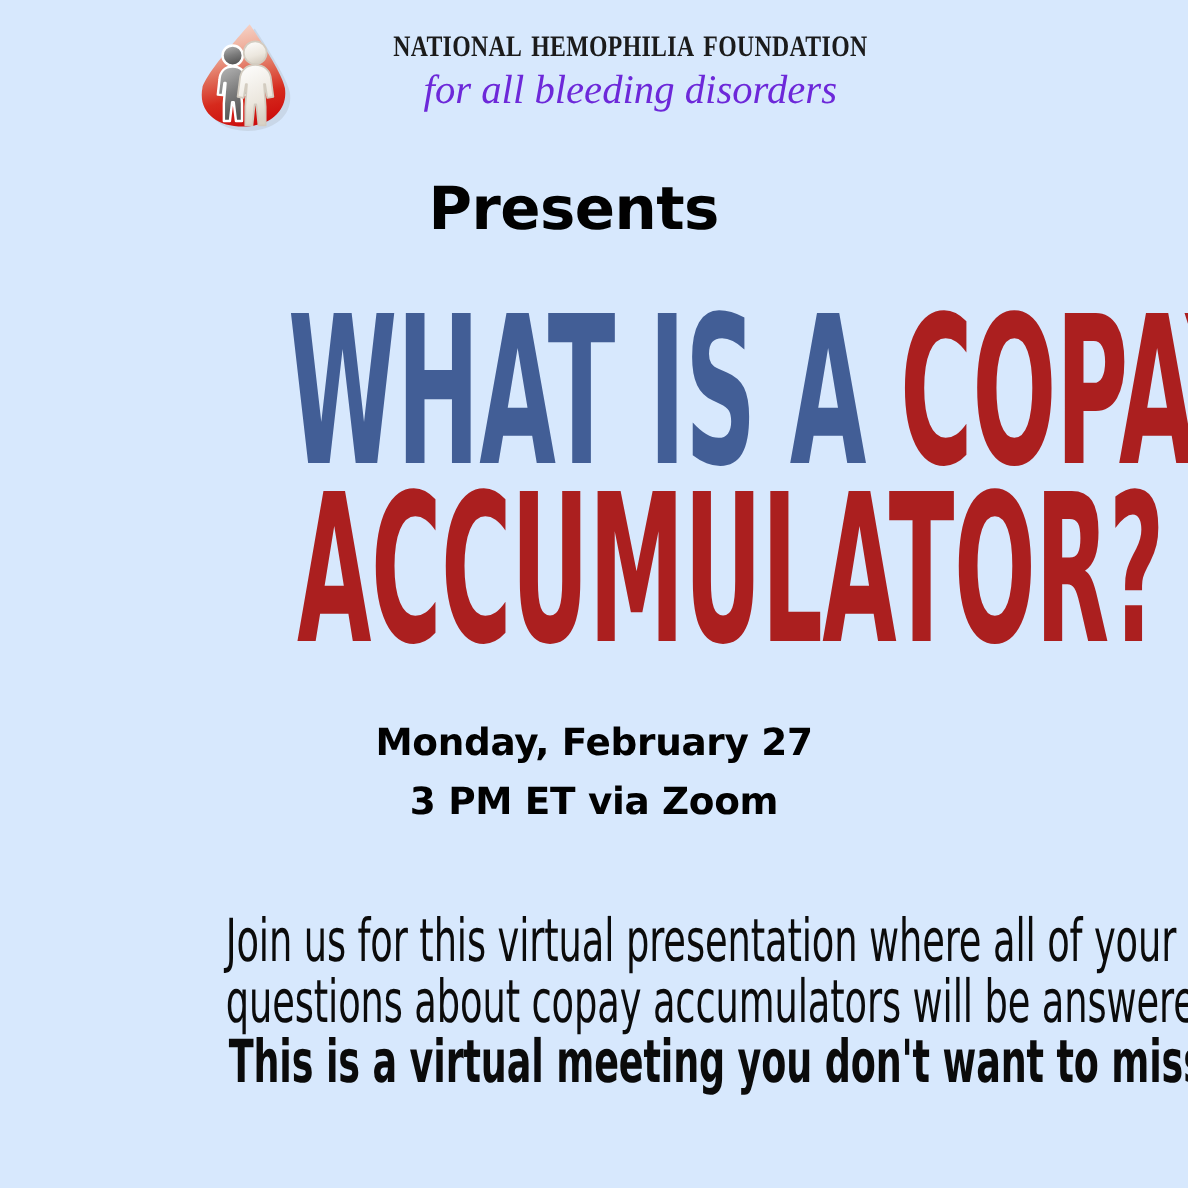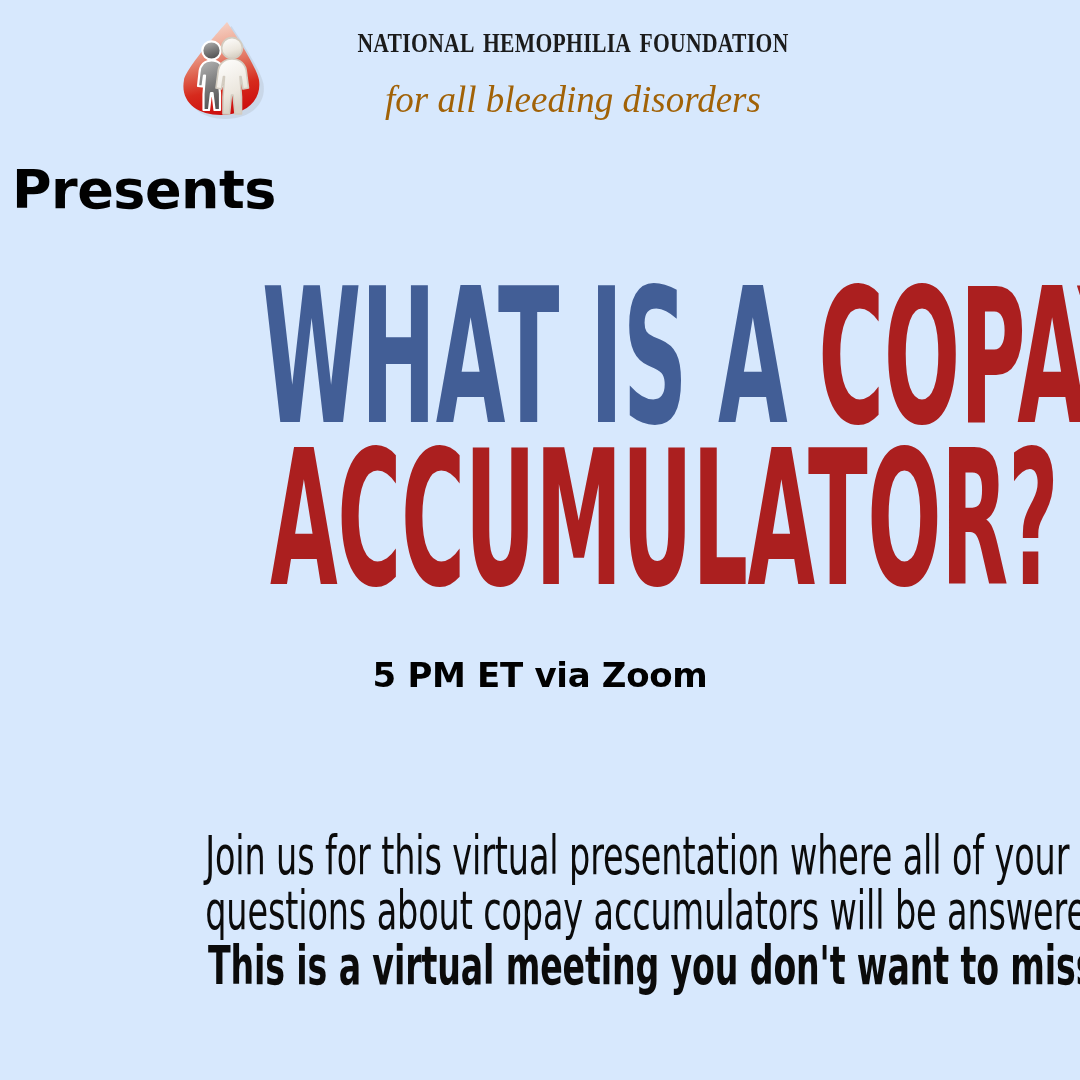--- a/index.html
+++ b/index.html
@@ -57,43 +57,42 @@
     color: #1b1b1b;
     white-space: nowrap;
     transform: scaleX(0.80);
     transform-origin: center top;
     font-variant: small-caps;
     text-transform: lowercase;
   }
   
 
   #org-tagline {
-    margin-top: 18px;
+    margin-top: 1px;
     font-family: "Liberation Serif", serif;
     font-style: italic;
     font-size: 37px;
     line-height: 42px;
-    color: #a16207;
+    color: #6d28d9;
     white-space: nowrap;
   }
 
   
   #presents {
     position: absolute;
     left: 0;
     top: 160px;
     width: 1043px;
-    text-align: left;
+    text-align: center;
     font-family: "DejaVu Sans", sans-serif;
     font-weight: bold;
     font-size: 54px;
     line-height: 60px;
     letter-spacing: -0.5px;
     color: #010101;
-    padding-left: 12px;
   }
 
   
   #headline {
     position: absolute;
     left: 0;
     top: 271px;
     width: 1080px;
     text-align: center;
   }
@@ -207,21 +206,22 @@
   </div>
 
   <div id="presents">Presents</div>
 
   <div id="headline">
     <span class="headline-line" id="headline-line-1"><span class="hl-blue">WHAT IS A </span><span class="hl-red">COPAY</span></span>
     <span class="headline-line hl-red" id="headline-line-2">ACCUMULATOR?</span>
   </div>
 
   <div id="event-details">
-    <div>5 PM ET via Zoom</div>
+    <div>Monday, February 27</div>
+    <div>3 PM ET via Zoom</div>
   </div>
 
   <div id="body-copy">
     <span class="body-line">Join us for this virtual presentation where all of your</span>
     <span class="body-line">questions about copay accumulators will be answered.</span>
     <span class="body-line bold">This is a virtual meeting you don't want to miss!</span>
   </div>
 
 </div>
 

